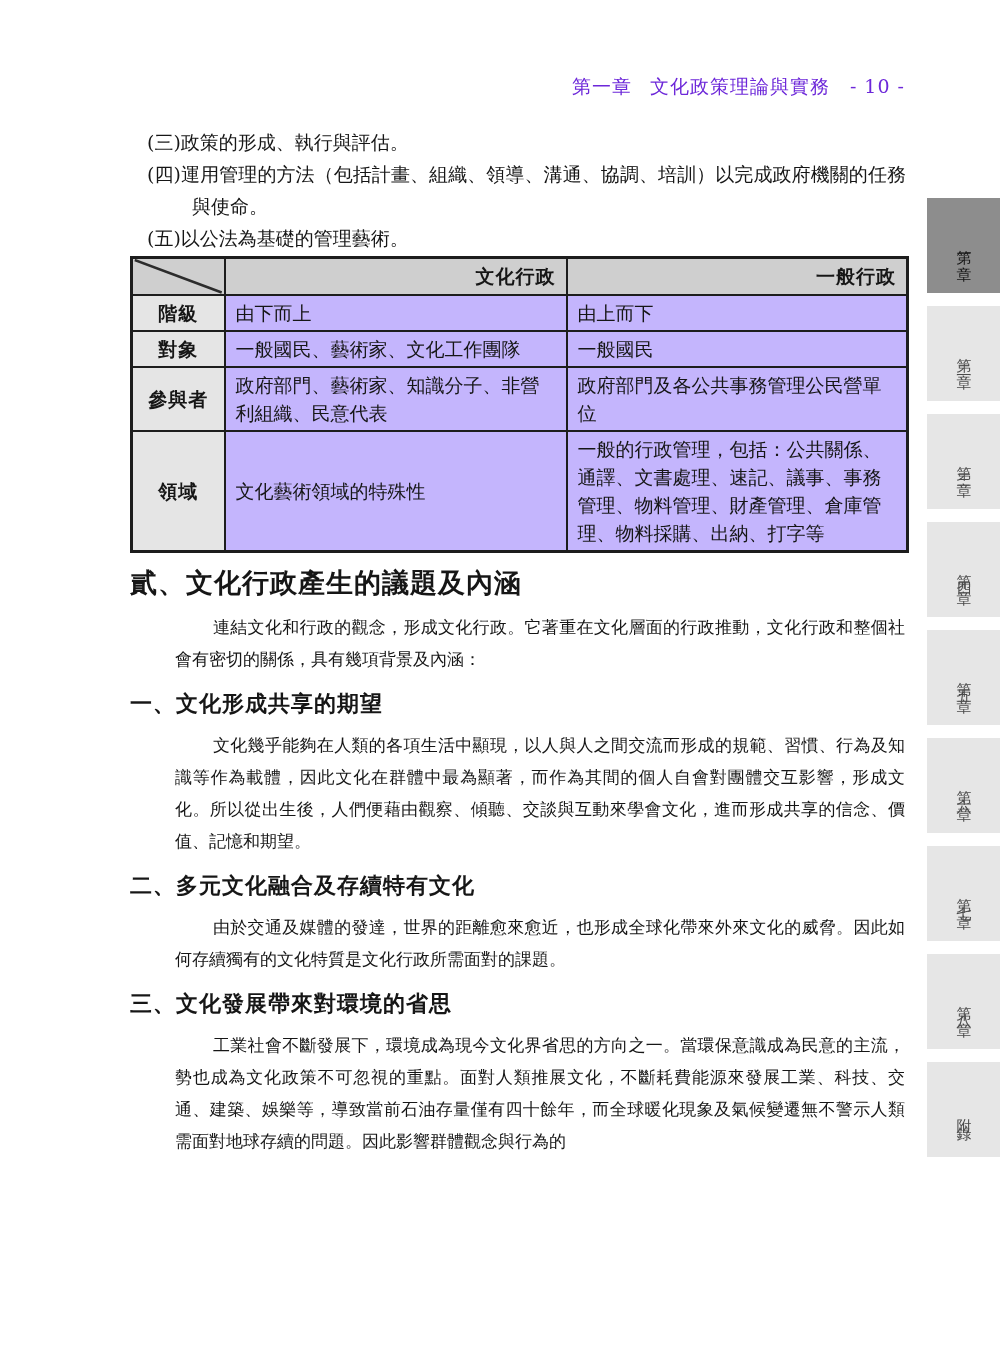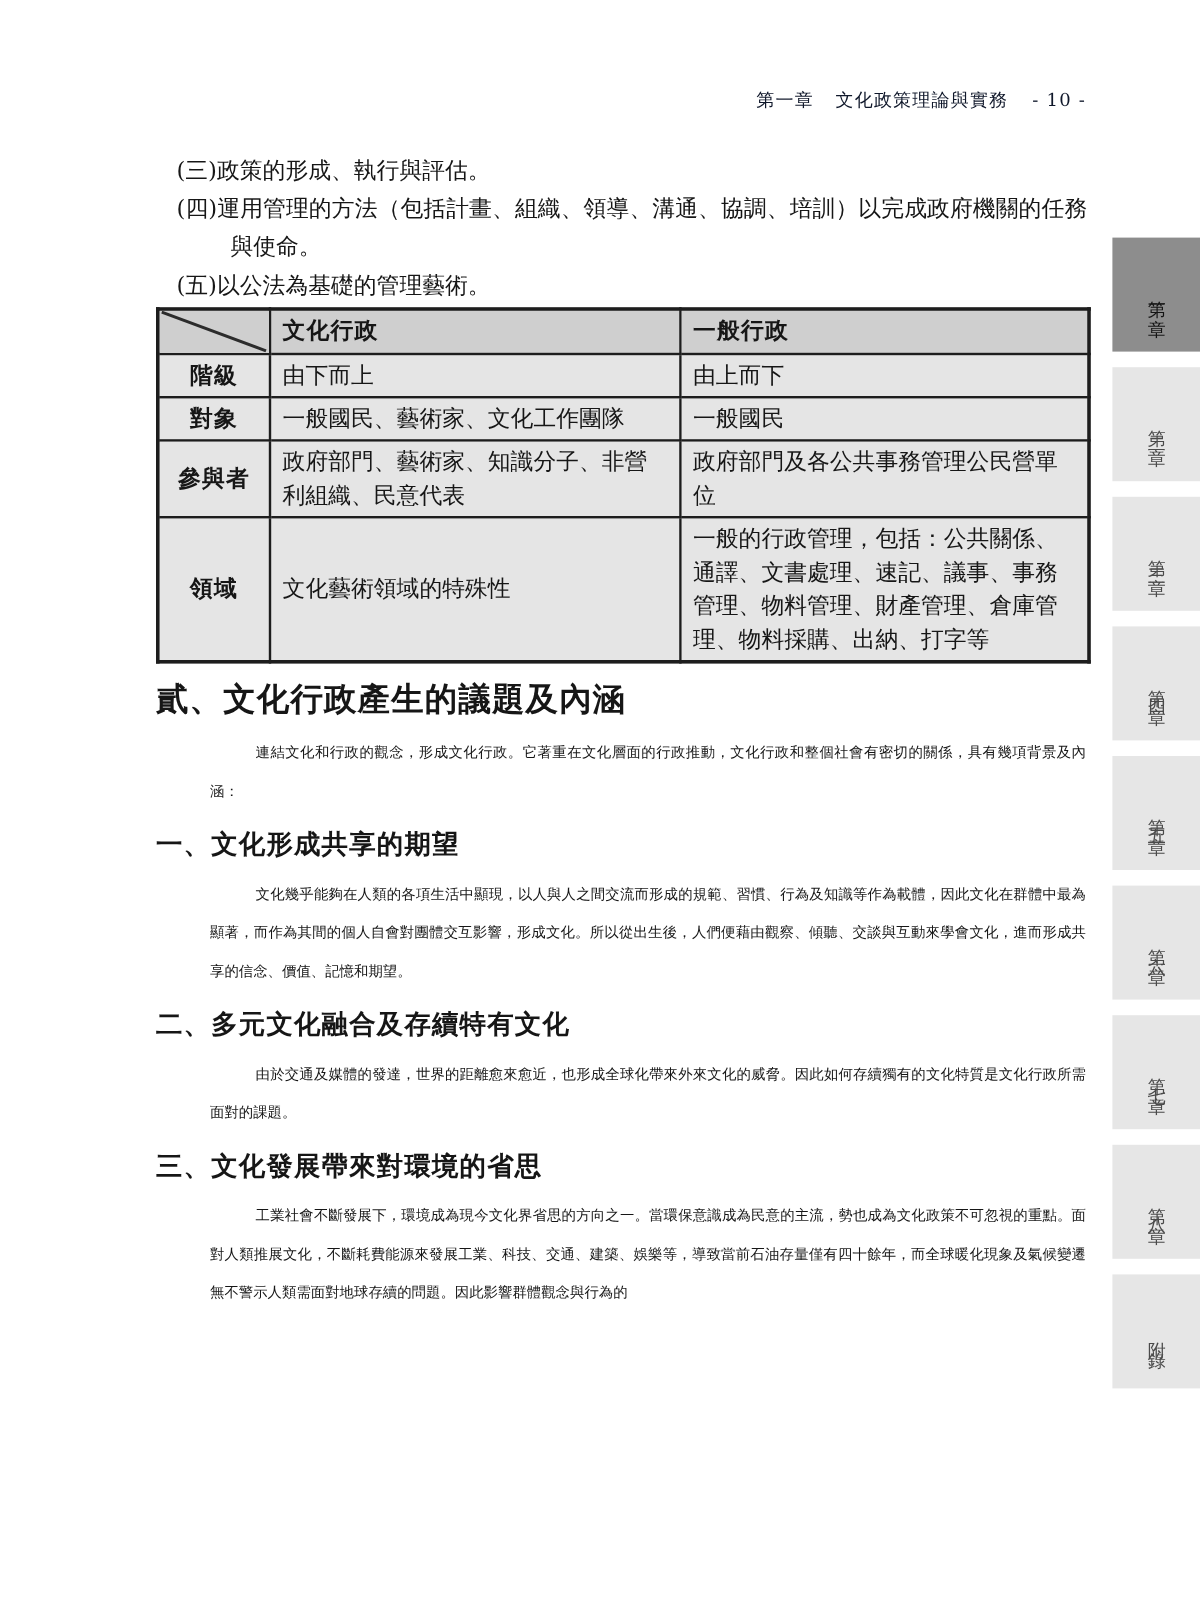--- a/index.html
+++ b/index.html
@@ -9,21 +9,21 @@
     position: relative;
     background: #ffffff;
     color: #161616;
     font-family: "DejaVu Serif", "Liberation Serif", serif;
     overflow: hidden;
   }
 
   
   .page-header {
     position: absolute; top: 74px; right: 95px;
-    font-size: 15px; color: #0f172a;
+    font-size: 19px; color: #6d28d9;
     white-space: nowrap; letter-spacing: 1px;
   }
   .page-header .hdr-title { margin-left: 18px; }
   .page-header .hdr-page  { margin-left: 20px; }
 
   
   .content {
     position: absolute; left: 130px; top: 0;
     width: 776px;
   }
@@ -58,50 +58,50 @@
     border: 2px solid #1d1d1d;
     padding: 3px 10px;
     line-height: 28px;
     vertical-align: middle;
     overflow: hidden;
   }
   table.compare thead th {
     background: #cfcfcf;
     font-family: "DejaVu Sans", "Liberation Sans", sans-serif;
     font-weight: bold;
-    text-align: left;
+    text-align: right;
     height: 37px;
     letter-spacing: 1px;
     margin-left: 12px;
   }
   .diag-cell { background: #cfcfcf; padding: 0; position: relative; }
   .diag-cell svg { position: absolute; left: 0; top: 0; width: 100%; height: 100%; display: block; }
   th.row-label {
     background: #e5e5e5;
     font-family: "DejaVu Sans", "Liberation Sans", sans-serif;
     font-weight: bold;
     text-align: center;
     letter-spacing: 1px;
   }
   tr.row-short th, tr.row-short td { height: 35px; }
-  table.compare tbody td { background: #e5e5e5; text-align: left; }
+  table.compare tbody td { background: #c4b5fd; text-align: left; }
 
   
   .part-heading {
     font-family: "DejaVu Serif", "Liberation Serif", serif;
     font-size: 27px; font-weight: bold;
     margin: 12px 0 10px 0;
     letter-spacing: 1px;
   }
 
   
   .para {
     margin: 0 16px 0 45px;
     width: 730px;
-    font-size: 12px; line-height: 32px;
+    font-size: 17px; line-height: 32px;
     text-indent: 38px;
     text-align: justify;
   }
 
   section.subsection { margin-top: 14px; }
 
   
   .sidebar {
     position: absolute; left: 927px; top: 198px;
     width: 73px;

